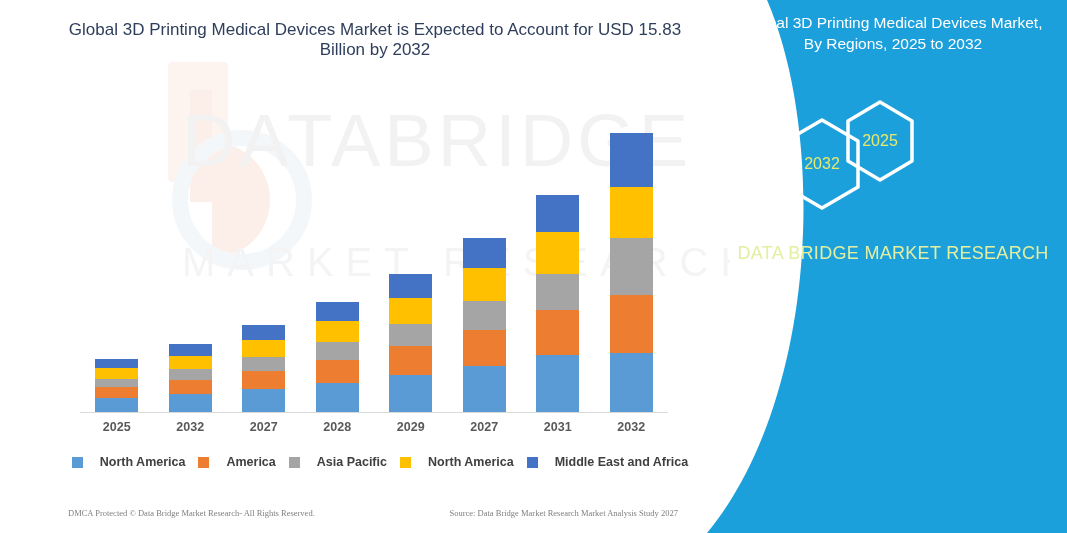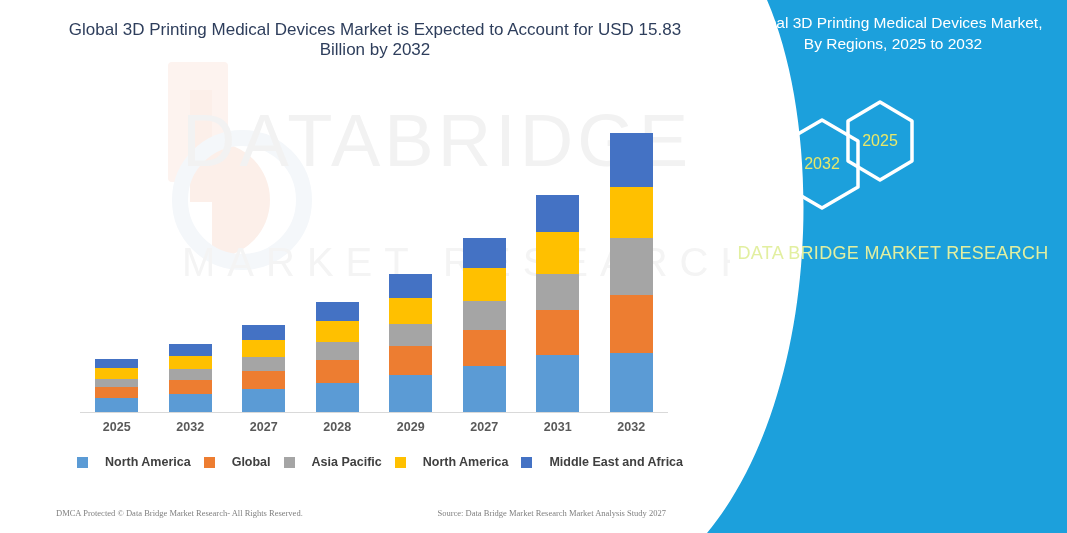--- a/index.html
+++ b/index.html
@@ -89,21 +89,21 @@
   .xtick { flex: 1 1 0; text-align: center; font-size: 12.5px; font-weight: bold; color: #595959; }
 
   .legend {
     position: absolute; left: 80px; top: 455px; width: 600px;
     display: flex; align-items: center; justify-content: center; gap: 13px;
   }
   .legend-item { display: flex; align-items: center; gap: 5px; }
   .legend-swatch { width: 11px; height: 11px; display: inline-block; }
   .legend-label { font-size: 12.5px; font-weight: bold; color: #404040; white-space: nowrap; padding-left: 12px; }
 
-  .footer { position: absolute; top: 508px; left: 56px; width: 610px; display: flex; justify-content: space-between; }
+  .footer { position: absolute; top: 508px; left: 68px; width: 610px; display: flex; justify-content: space-between; }
   .footer span { font-size: 8.5px; color: #808080; font-family: "Liberation Serif", serif; }
 
   
   .ghost1 { position: absolute; left: 168px; top: 62px; width: 60px; height: 120px; background: #FDF3EF; border-radius: 4px; z-index: 0;}
 </style>
 </head>
 <body>
 
 <div id="canvas">
 
@@ -212,21 +212,21 @@
         <div class="xtick">2032</div>
       </div>
 
     <div class="legend" id="legend">
         <div class="legend-item">
           <span class="legend-swatch" style="background: rgb(91, 155, 213);"></span>
           <span class="legend-label">North America</span>
         </div>
         <div class="legend-item">
           <span class="legend-swatch" style="background: rgb(237, 125, 49);"></span>
-          <span class="legend-label">Global</span>
+          <span class="legend-label">America</span>
         </div>
         <div class="legend-item">
           <span class="legend-swatch" style="background: rgb(165, 165, 165);"></span>
           <span class="legend-label">Asia Pacific</span>
         </div>
         <div class="legend-item">
           <span class="legend-swatch" style="background: rgb(255, 192, 0);"></span>
           <span class="legend-label">North America</span>
         </div>
         <div class="legend-item">

